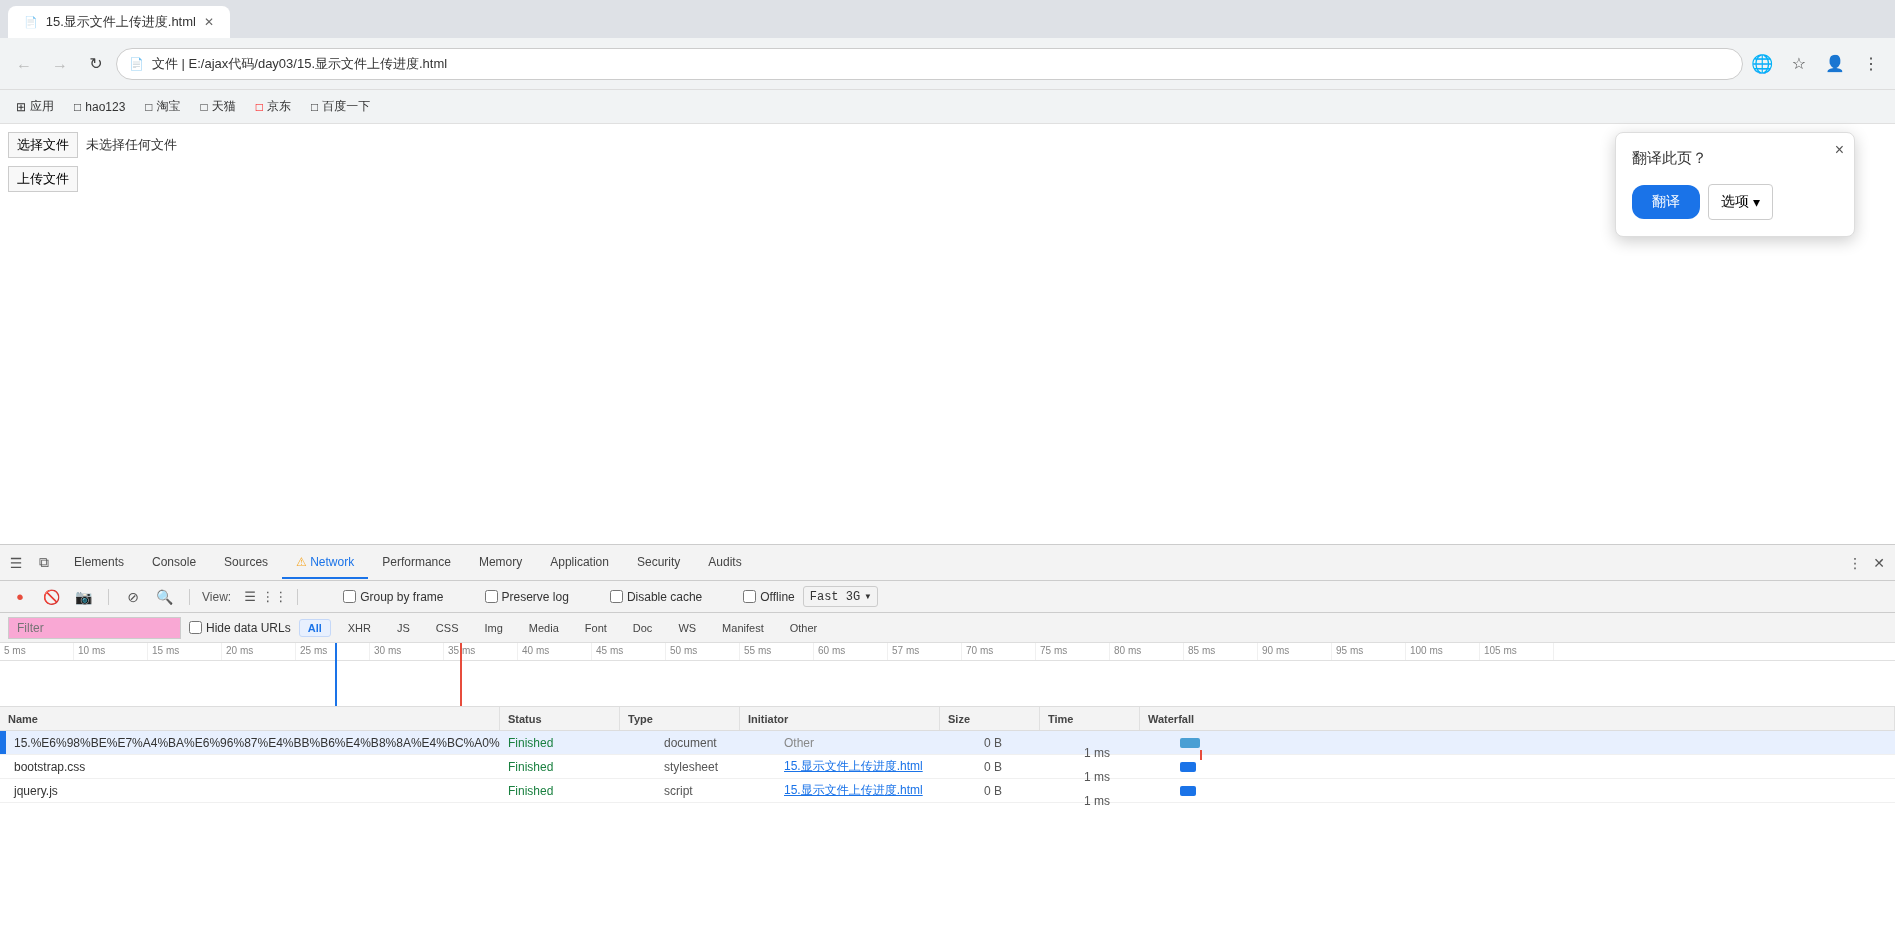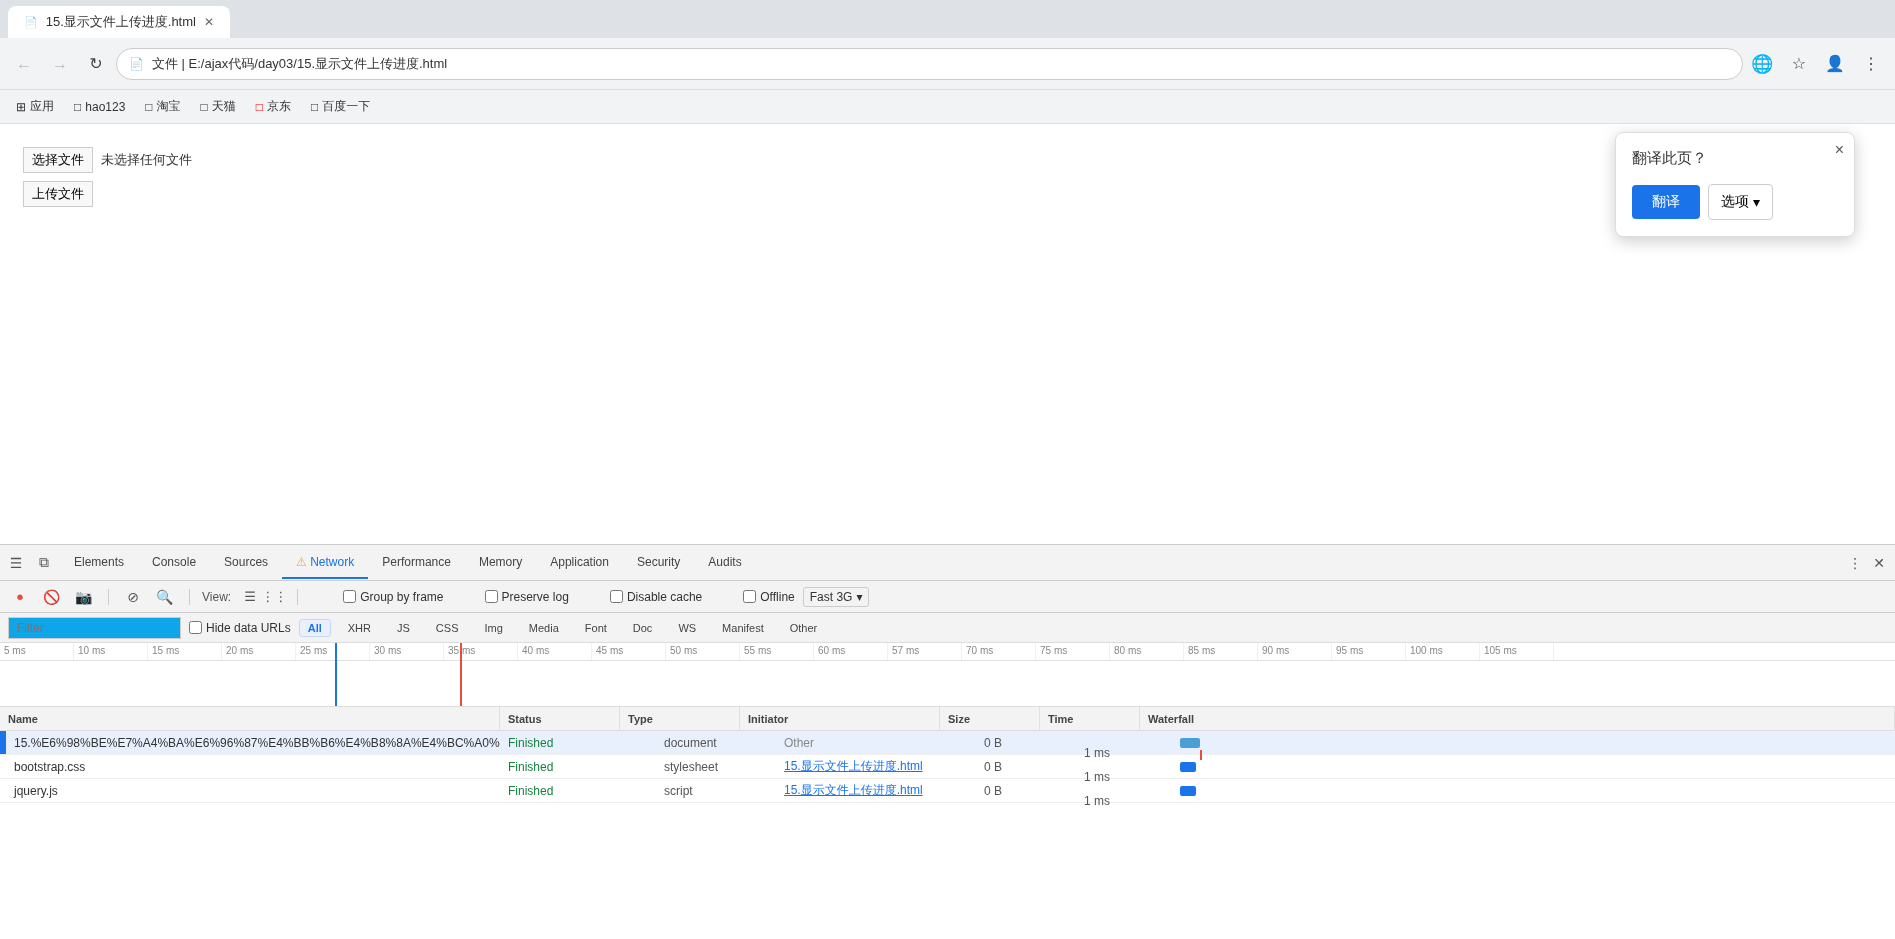--- a/index.html
+++ b/index.html
@@ -15,32 +15,32 @@
     .address-bar { flex: 1; height: 32px; border: 1px solid #ccc; border-radius: 16px; padding: 0 12px; font-size: 13px; background: #fff; display: flex; align-items: center; gap: 8px; }
     .address-secure { color: #666; font-size: 12px; }
     .address-text { color: #333; font-size: 13px; }
     .nav-right { display: flex; align-items: center; gap: 4px; }
 
     
     .bookmarks-bar { background: #f1f3f4; height: 34px; display: flex; align-items: center; padding: 0 8px; gap: 4px; border-bottom: 1px solid #e0e0e0; font-size: 12px; }
     .bookmark-item { display: flex; align-items: center; gap: 4px; padding: 4px 8px; border-radius: 4px; cursor: pointer; color: #333; white-space: nowrap; }
 
     
-    .page-content { background: #fff; height: 420px; padding: 23px; position: relative; }
+    .page-content { background: #fff; height: 420px; padding: 8px; position: relative; }
     .file-upload-area { display: flex; align-items: center; gap: 8px; margin-bottom: 8px; }
     .choose-file-btn { border: 1px solid #ccc; background: #f8f8f8; padding: 3px 8px; font-size: 13px; cursor: pointer; }
     .file-name-text { font-size: 13px; color: #333; }
     .upload-btn { border: 1px solid #ccc; background: #f8f8f8; padding: 3px 8px; font-size: 13px; cursor: pointer; display: block; margin-top: 4px; }
 
     
     .translation-popup { position: absolute; top: 8px; right: 40px; background: #fff; border: 1px solid #ddd; border-radius: 8px; box-shadow: 0 4px 16px rgba(0,0,0,0.2); padding: 16px; width: 240px; z-index: 100; }
     .popup-close { position: absolute; top: 8px; right: 10px; background: none; border: none; cursor: pointer; font-size: 16px; color: #555; }
     .popup-title { font-size: 15px; font-weight: 500; margin-bottom: 16px; color: #333; }
     .popup-actions { display: flex; gap: 8px; align-items: center; }
-    .translate-btn { background: #1a73e8; color: #fff; border: none; border-radius: 4px; padding: 8px 20px; font-size: 14px; cursor: pointer; }
+    .translate-btn { background: #1a73e8; color: #fff; border: none; border-radius: 12px; padding: 8px 20px; font-size: 14px; cursor: pointer; }
     .options-btn { border: 1px solid #ccc; background: #fff; border-radius: 4px; padding: 8px 12px; font-size: 14px; cursor: pointer; display: flex; align-items: center; gap: 4px; }
 
     
     .devtools { background: #f3f3f3; border-top: 1px solid #ccc; height: 420px; display: flex; flex-direction: column; }
     .devtools-tabs { display: flex; align-items: center; background: #f3f3f3; border-bottom: 1px solid #ccc; height: 36px; padding: 0 4px; gap: 0; }
     .devtools-tab { padding: 8px 14px; font-size: 12px; cursor: pointer; color: #444; border-bottom: 2px solid transparent; white-space: nowrap; }
     .devtools-tab.active { border-bottom: 2px solid #1a73e8; color: #1a73e8; }
     .devtools-icons { display: flex; align-items: center; gap: 4px; margin-right: 4px; }
     .dt-icon { width: 24px; height: 24px; display: flex; align-items: center; justify-content: center; cursor: pointer; border-radius: 3px; font-size: 14px; color: #555; }
     .devtools-more { margin-left: auto; }
@@ -51,21 +51,21 @@
     .nt-icon.record { color: #e74c3c; font-size: 12px; }
     .nt-divider { width: 1px; height: 16px; background: #ccc; margin: 0 4px; }
     .nt-view-label { font-size: 12px; color: #555; }
     .nt-view-btns { display: flex; gap: 2px; }
     .nt-view-btn { width: 22px; height: 22px; border: none; background: transparent; cursor: pointer; display: flex; align-items: center; justify-content: center; border-radius: 3px; font-size: 13px; color: #555; }
     .nt-checkbox-group { display: flex; align-items: center; gap: 4px; font-size: 12px; color: #333; padding-left: 33px; }
     .nt-checkbox-group input[type=checkbox] { margin: 0; }
 
     
     .filter-bar { background: #f3f3f3; border-bottom: 1px solid #ddd; height: 30px; display: flex; align-items: center; padding: 0 8px; gap: 8px; }
-    .filter-input { border: 1px solid #ccc; padding: 2px 8px; font-size: 12px; background: #0ea5e9; height: 22px; min-width: 120px; }
+    .filter-input { border: 1px solid #ccc; padding: 2px 8px; font-size: 12px; background: #f9a8d4; height: 22px; min-width: 120px; }
     .filter-type-btn { padding: 2px 8px; font-size: 11px; border: 1px solid transparent; cursor: pointer; background: transparent; border-radius: 3px; color: #444; }
     .filter-type-btn.active { background: #e8f0fe; color: #1a73e8; border-color: #c5d8f8; font-weight: bold; }
     .hide-data-label { font-size: 12px; color: #333; display: flex; align-items: center; gap: 4px; }
 
     
     .timeline-bar { background: #fff; height: 64px; border-bottom: 1px solid #ddd; position: relative; overflow: hidden; }
     .timeline-ruler { display: flex; position: absolute; top: 0; left: 0; right: 0; height: 18px; border-bottom: 1px solid #e0e0e0; }
     .timeline-tick { font-size: 10px; color: #888; padding: 2px 4px; flex: 0 0 auto; width: 74px; text-align: left; border-right: 1px solid #f0f0f0; }
     .timeline-blue-line { position: absolute; left: 335px; top: 0; bottom: 0; width: 2px; background: #1a73e8; }
     .timeline-red-line { position: absolute; left: 460px; top: 0; bottom: 0; width: 2px; background: #e74c3c; }
@@ -227,21 +227,21 @@
       <span>Preserve log</span>
     </label>
     <label class="nt-checkbox-group">
       <input type="checkbox" style="">
       <span>Disable cache</span>
     </label>
     <label class="nt-checkbox-group">
       <input type="checkbox" style="">
       <span>Offline</span>
     </label>
-    <div class="nt-checkbox-group" style="border: 1px solid #ccc; padding: 2px 6px; border-radius: 3px; cursor: pointer;">
+    <div class="nt-checkbox-group" style="border: 1px solid #ccc; padding: 2px 6px; border-radius: 3px; cursor: pointer; font-family: Liberation Mono, monospace;">
       <span>Fast 3G</span>
       <span>▾</span>
     </div>
   </div>
 
   <div class="filter-bar">
     <input type="text" class="filter-input" placeholder="Filter" style="">
     <label class="hide-data-label">
       <input type="checkbox" style="">
       <span>Hide data URLs</span>

